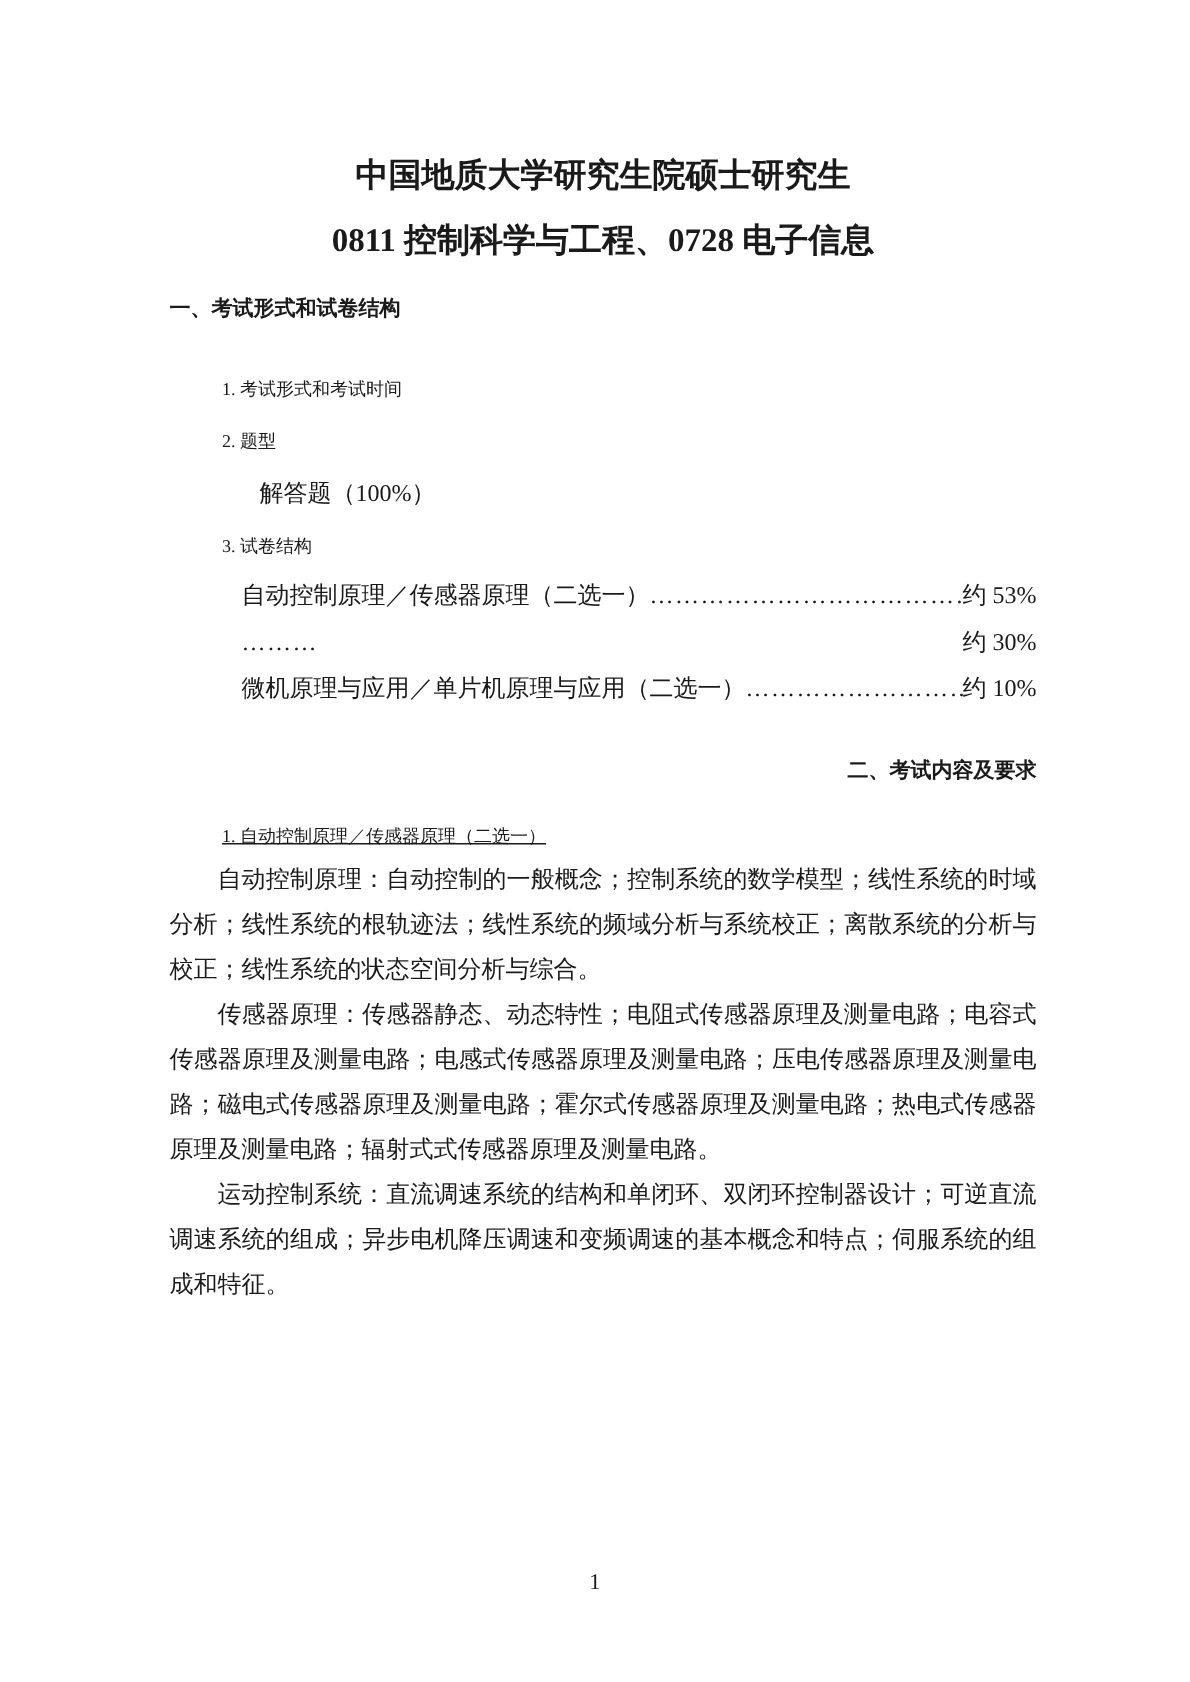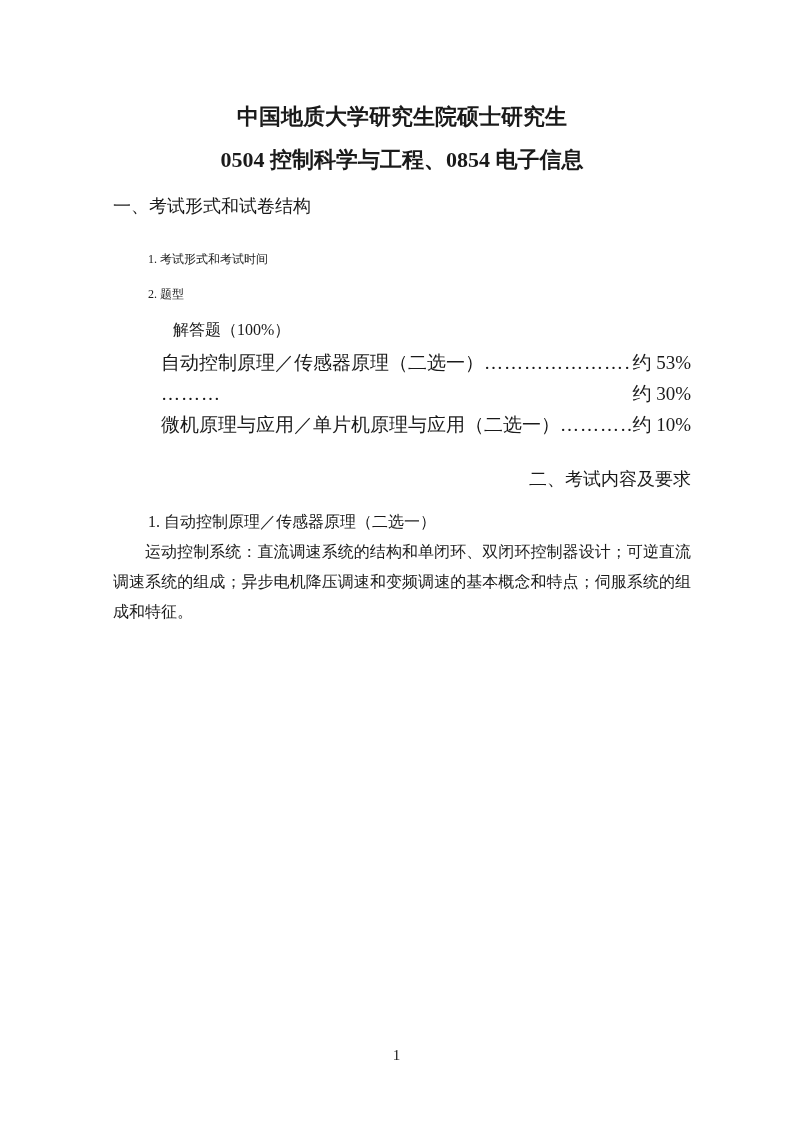--- a/index.html
+++ b/index.html
@@ -16,57 +16,58 @@
     overflow: hidden;
   }
   .title-block { text-align: center; }
   .title-line {
     font-size: 22px;
     font-weight: bold;
     line-height: 43px;
     white-space: nowrap;
   }
   .sec-heading {
-    font-size: 18px;
-    font-weight: normal;
+    font-size: 14px;
+    font-weight: bold;
     line-height: 27px;
     margin-top: 12px;
   }
   .sec-heading.second { margin-top: 26px; text-align: right; }
   .list-block { margin-top: 22px; }
   .list-item {
     font-size: 12px;
     line-height: 35px;
     margin-left: 35px;
   }
   .list-detail {
     font-size: 16px;
     line-height: 35px;
     margin-left: 60px;
   }
   .struct-row {
     display: flex;
     align-items: flex-start;
-    font-size: 19px;
+    font-size: 16px;
     line-height: 31px;
     margin-left: 48px;
     white-space: nowrap;
   }
   .struct-name { flex: 0 0 auto; }
   .struct-leader {
     flex: 1 1 auto;
     overflow: hidden;
     letter-spacing: 1px;
   }
   .struct-value { flex: 0 0 auto; }
   .item-heading {
-    font-size: 16px;
+    font-size: 12px;
     line-height: 30px;
     margin-left: 35px;
     margin-top: 14px;
+    text-decoration: underline;
   }
   .para {
     font-size: 16px;
     line-height: 30px;
     text-align: justify;
     text-indent: 2em;
   }
   .footer-pagenum {
     position: absolute;
     left: 0;
@@ -76,46 +77,49 @@
     font-size: 15px;
   }
 </style>
 </head>
 <body>
 
 <div class="page">
 
   <div class="title-block">
     <div class="title-line">中国地质大学研究生院硕士研究生</div>
-    <div class="title-line">0504 控制科学与工程、0854 电子信息</div>
+    <div class="title-line">0811 控制科学与工程、0728 电子信息</div>
   </div>
 
   <div class="sec-heading">一、考试形式和试卷结构</div>
 
   <div class="list-block">
     <div class="list-item">1. 考试形式和考试时间</div>
     <div class="list-item">2. 题型</div>
     <div class="list-detail">解答题（100%）</div>
+    <div class="list-item">3. 试卷结构</div>
 
     <div class="struct-row">
       <span class="struct-name">自动控制原理／传感器原理（二选一）</span>
       <span class="struct-leader">………………………………………………</span>
       <span class="struct-value">约 53%</span>
     </div>
     <div class="struct-row">
       <span class="struct-leader">………</span>
       <span class="struct-value">约 30%</span>
     </div>
     <div class="struct-row">
       <span class="struct-name">微机原理与应用／单片机原理与应用（二选一）</span>
       <span class="struct-leader">……………………………</span>
       <span class="struct-value">约 10%</span>
     </div>
   </div>
 
   <div class="sec-heading second">二、考试内容及要求</div>
 
   <div class="item-heading">1. 自动控制原理／传感器原理（二选一）</div>
+  <div class="para">自动控制原理：自动控制的一般概念；控制系统的数学模型；线性系统的时域分析；线性系统的根轨迹法；线性系统的频域分析与系统校正；离散系统的分析与校正；线性系统的状态空间分析与综合。</div>
+  <div class="para">传感器原理：传感器静态、动态特性；电阻式传感器原理及测量电路；电容式传感器原理及测量电路；电感式传感器原理及测量电路；压电传感器原理及测量电路；磁电式传感器原理及测量电路；霍尔式传感器原理及测量电路；热电式传感器原理及测量电路；辐射式式传感器原理及测量电路。</div>
   <div class="para">运动控制系统：直流调速系统的结构和单闭环、双闭环控制器设计；可逆直流调速系统的组成；异步电机降压调速和变频调速的基本概念和特点；伺服系统的组成和特征。</div>
 
   <div class="footer-pagenum">1</div>
 
 </div>
 
 </body></html>

